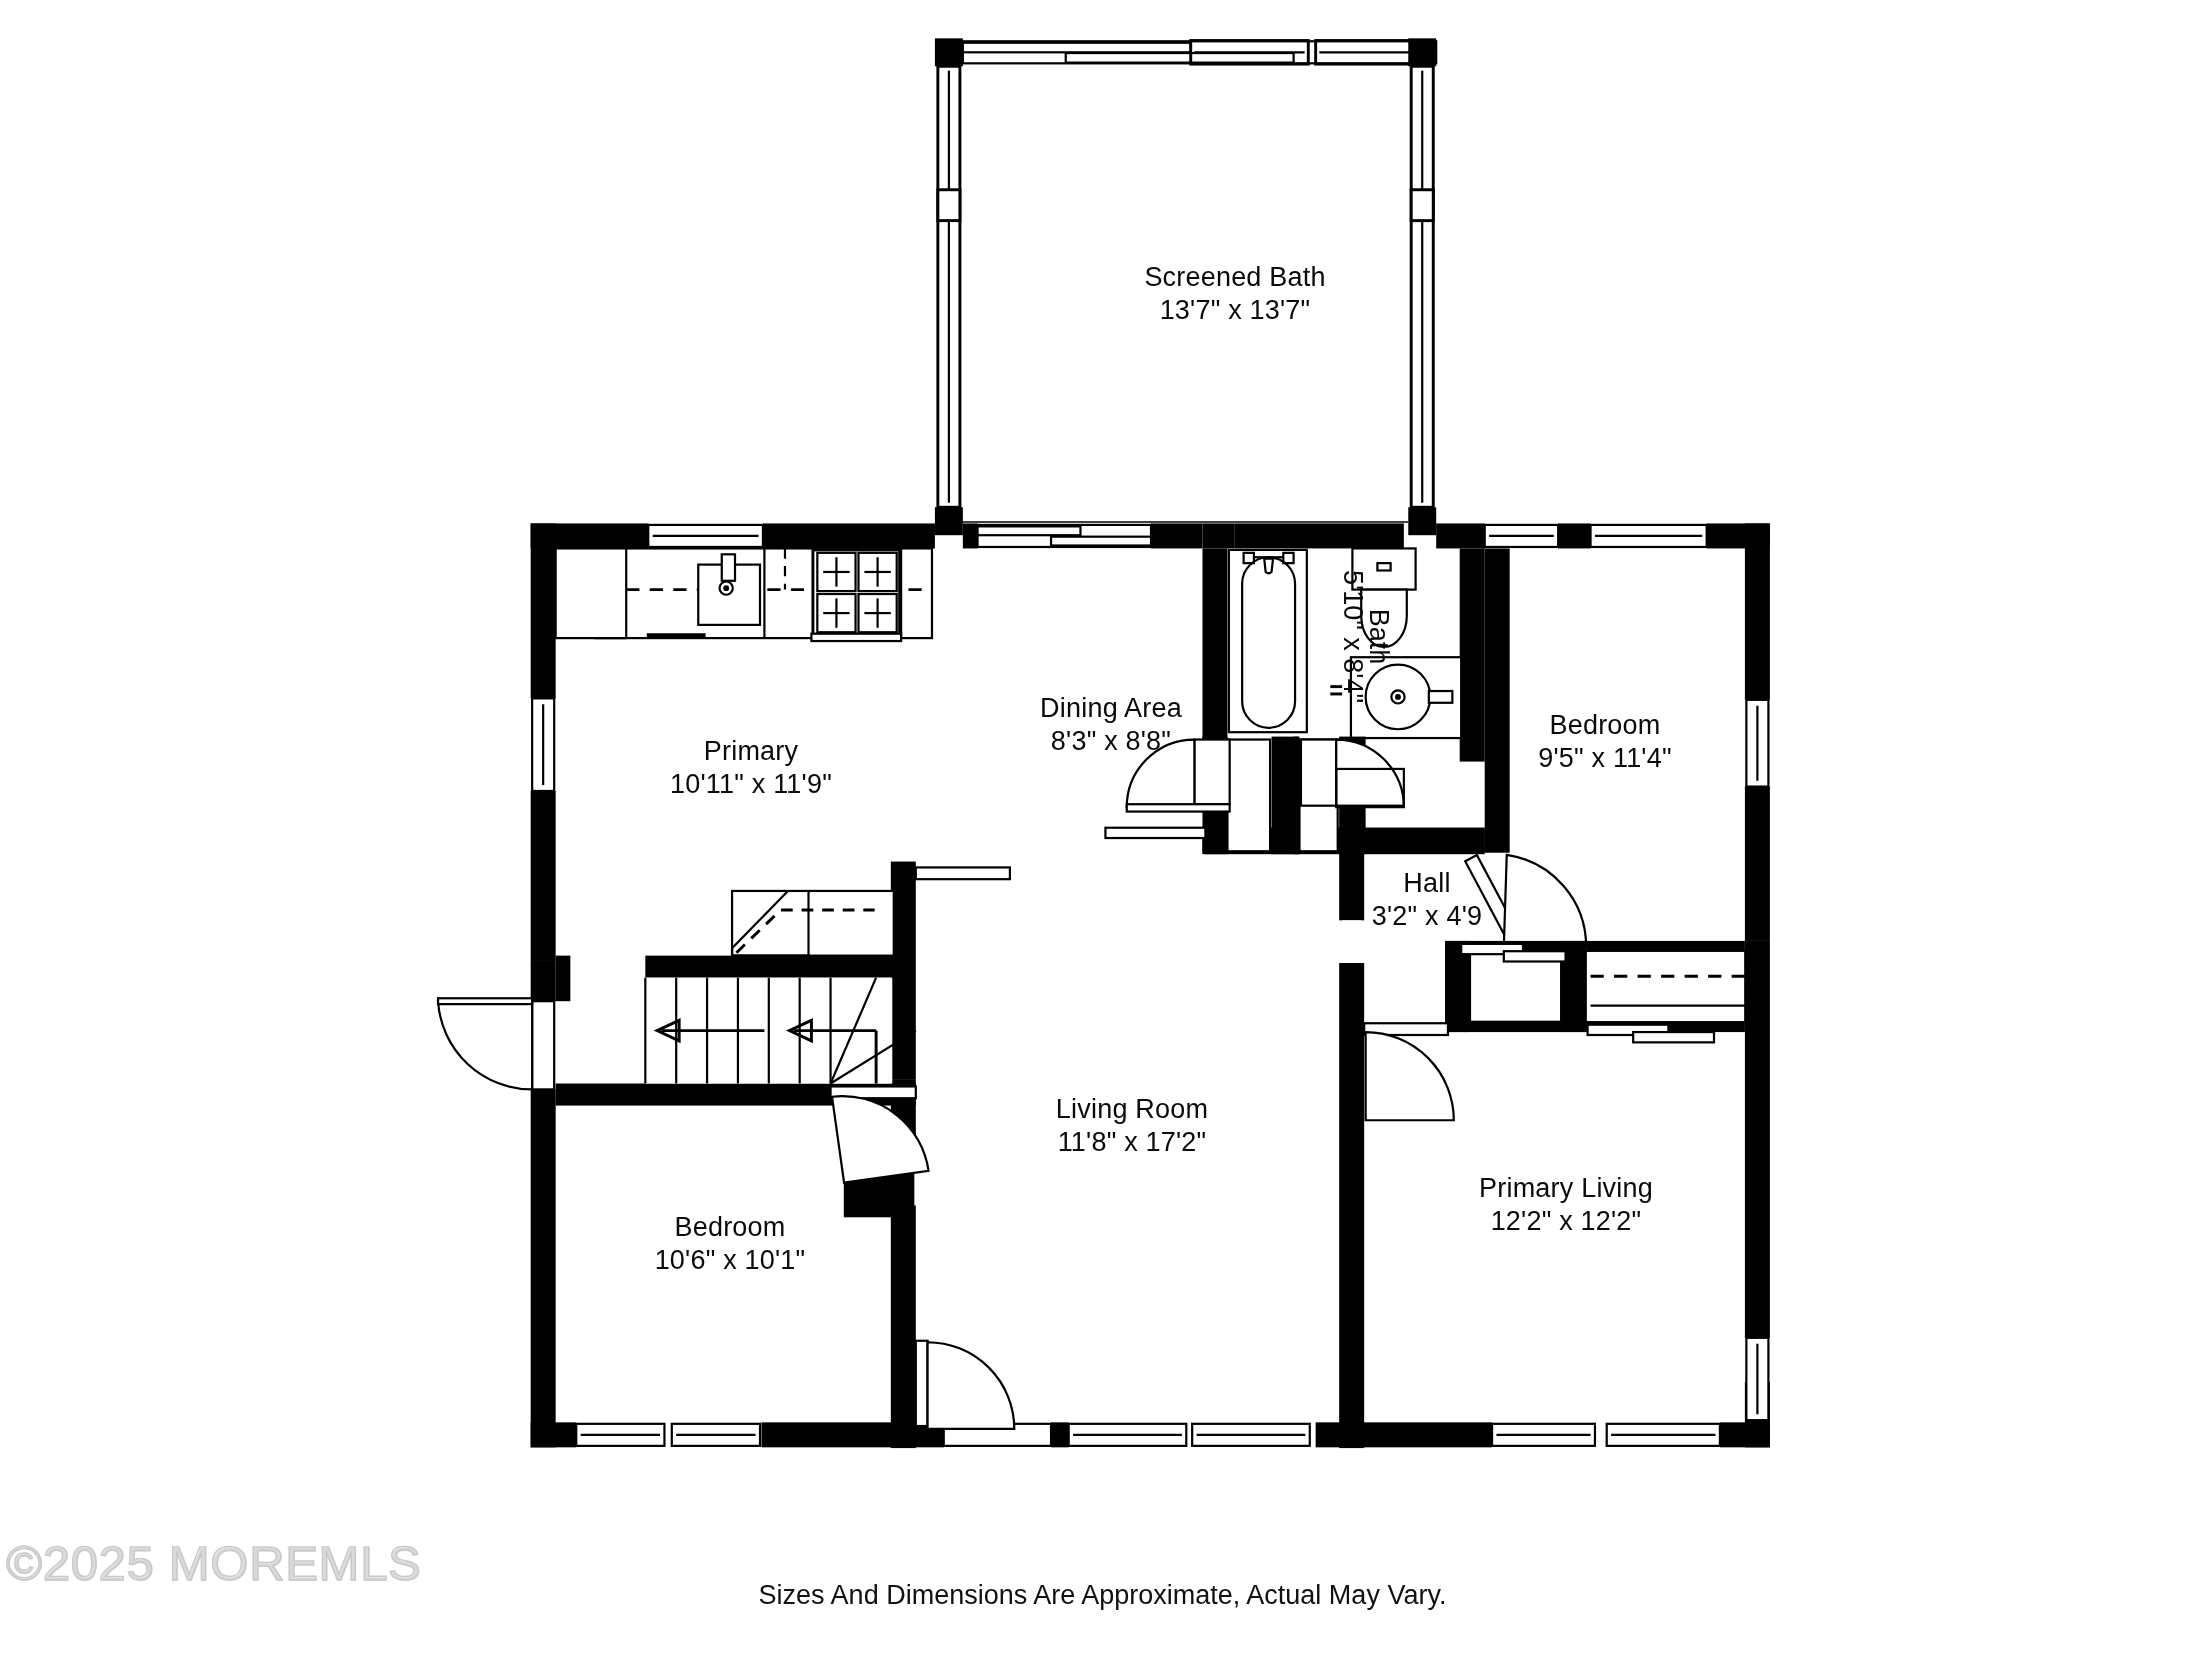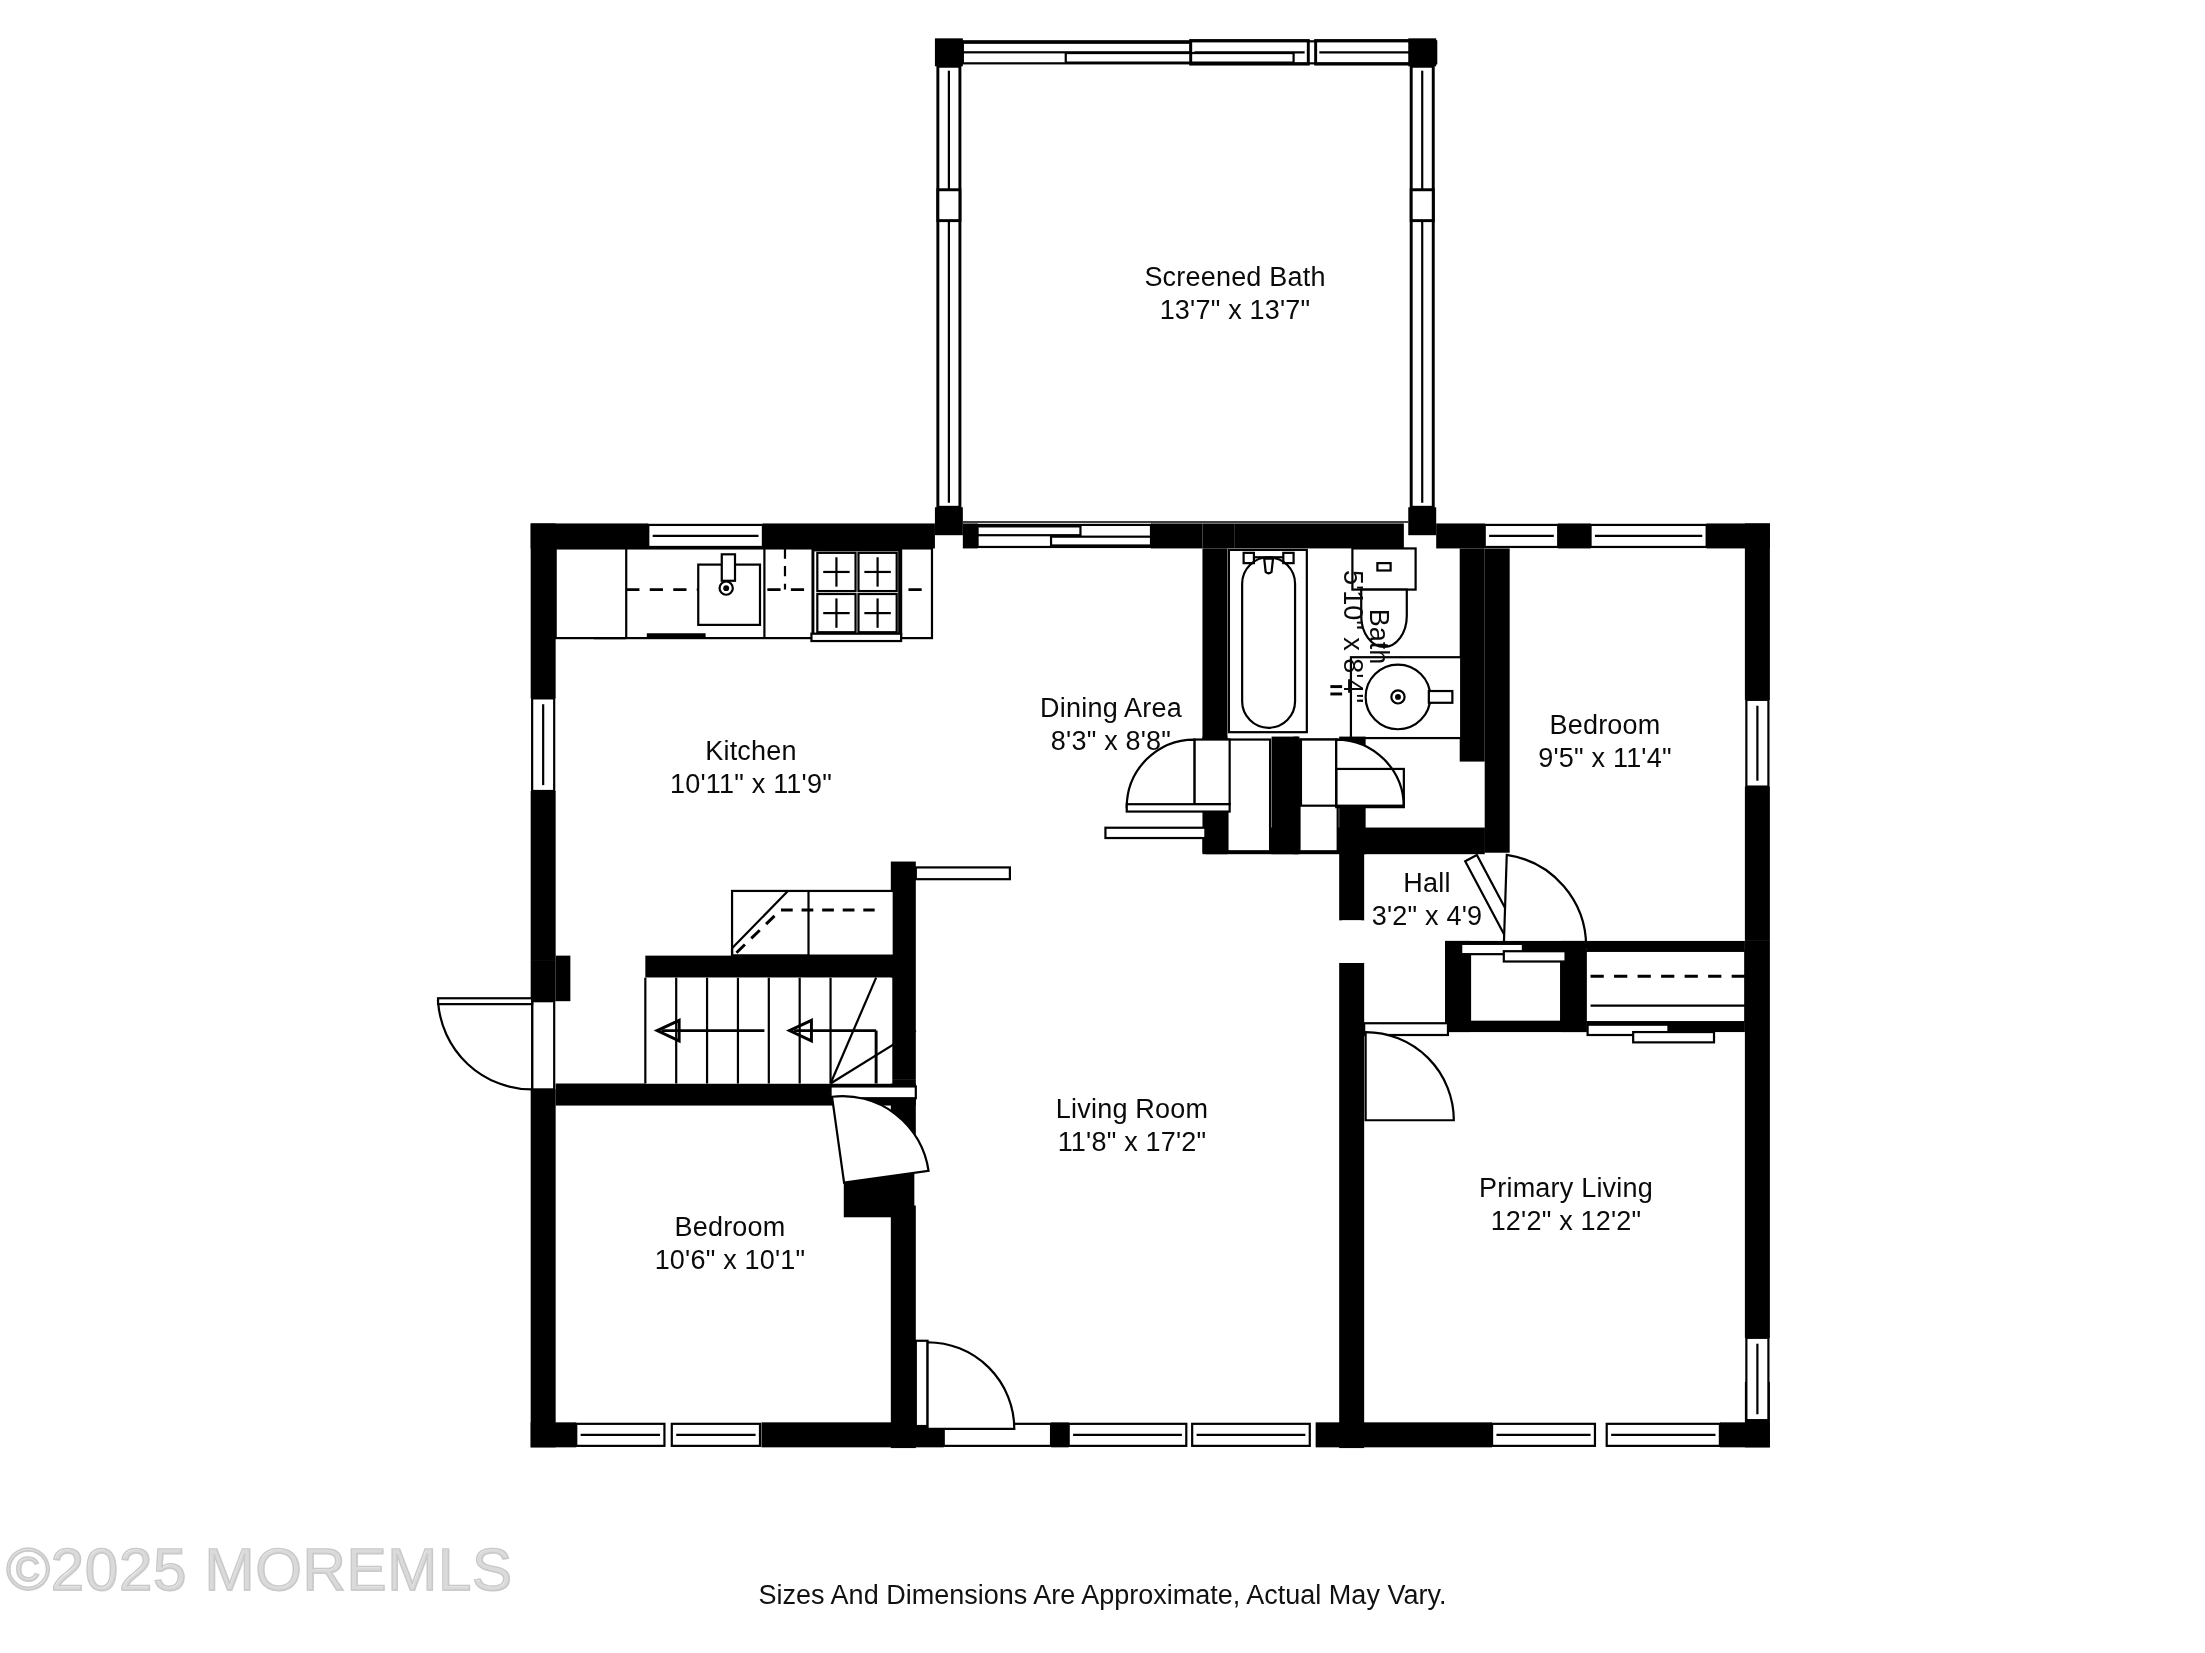--- a/index.html
+++ b/index.html
@@ -55,21 +55,21 @@
     white-space: nowrap;
     color: #0a0a0a;
     font-size: 27px;
     font-family: "Liberation Sans", sans-serif;
     text-align: center;
   }
   .watermark {
     position: absolute;
     left: 5.9px;
     top: 1535px;
-    font-size: 60px;
+    font-size: 49px;
     font-family: "Liberation Sans", sans-serif;
     font-weight: 400;
     letter-spacing: 0.7px;
     color: transparent;
     -webkit-text-stroke: 1.5px #c9c9c9;
     text-shadow: 0.7px 0.7px 0 rgba(150,150,150,0.35);
     white-space: nowrap;
   }
   .disclaimer {
     position: absolute;
@@ -410,21 +410,21 @@
     <span class="rl-name">Screened Bath</span>
     <span class="rl-dims">13'7" x 13'7"</span>
   </div>
 
   <div class="room-label" style="left:1111px; top:692px; transform:translateX(-50%);">
     <span class="rl-name">Dining Area</span>
     <span class="rl-dims">8'3" x 8'8"</span>
   </div>
 
   <div class="room-label" style="left:751px; top:735px; transform:translateX(-50%);">
-    <span class="rl-name">Kitchen</span>
+    <span class="rl-name">Primary</span>
     <span class="rl-dims">10'11" x 11'9"</span>
   </div>
 
   <div class="rot-label" style="left:1257px; top:621px; width:191px;">5'10" x 8'4"</div>
   <div class="rot-label" style="left:1283px; top:621px; width:191px;">Bath</div>
 
   <div class="room-label" style="left:1605px; top:709px; transform:translateX(-50%);">
     <span class="rl-name">Bedroom</span>
     <span class="rl-dims">9'5" x 11'4"</span>
   </div>

